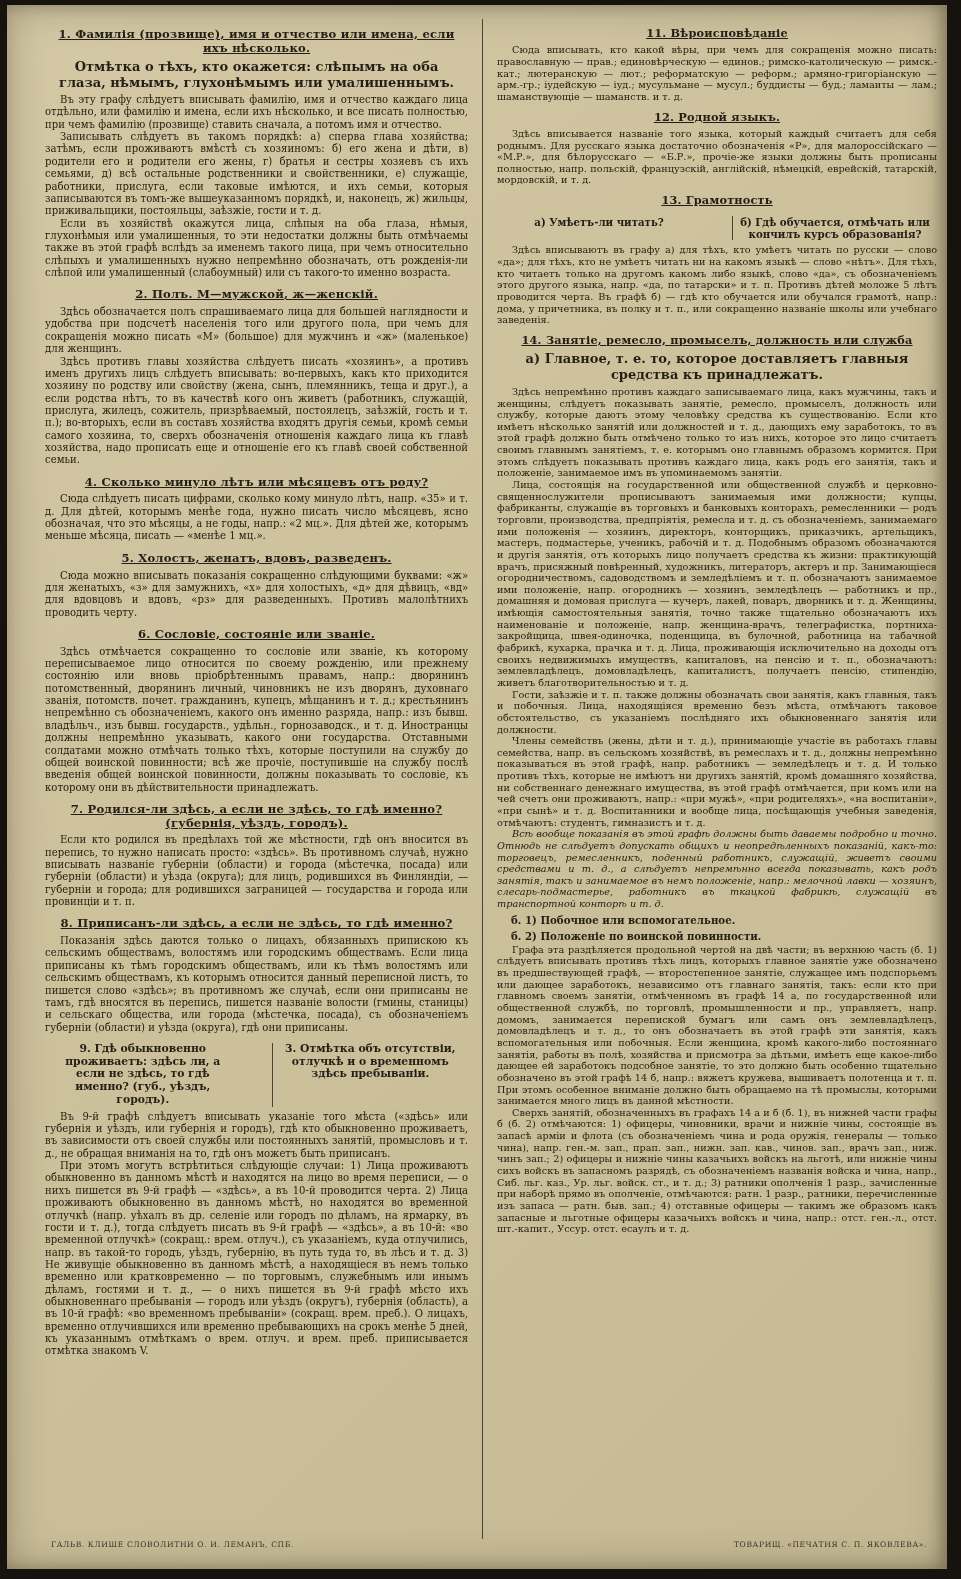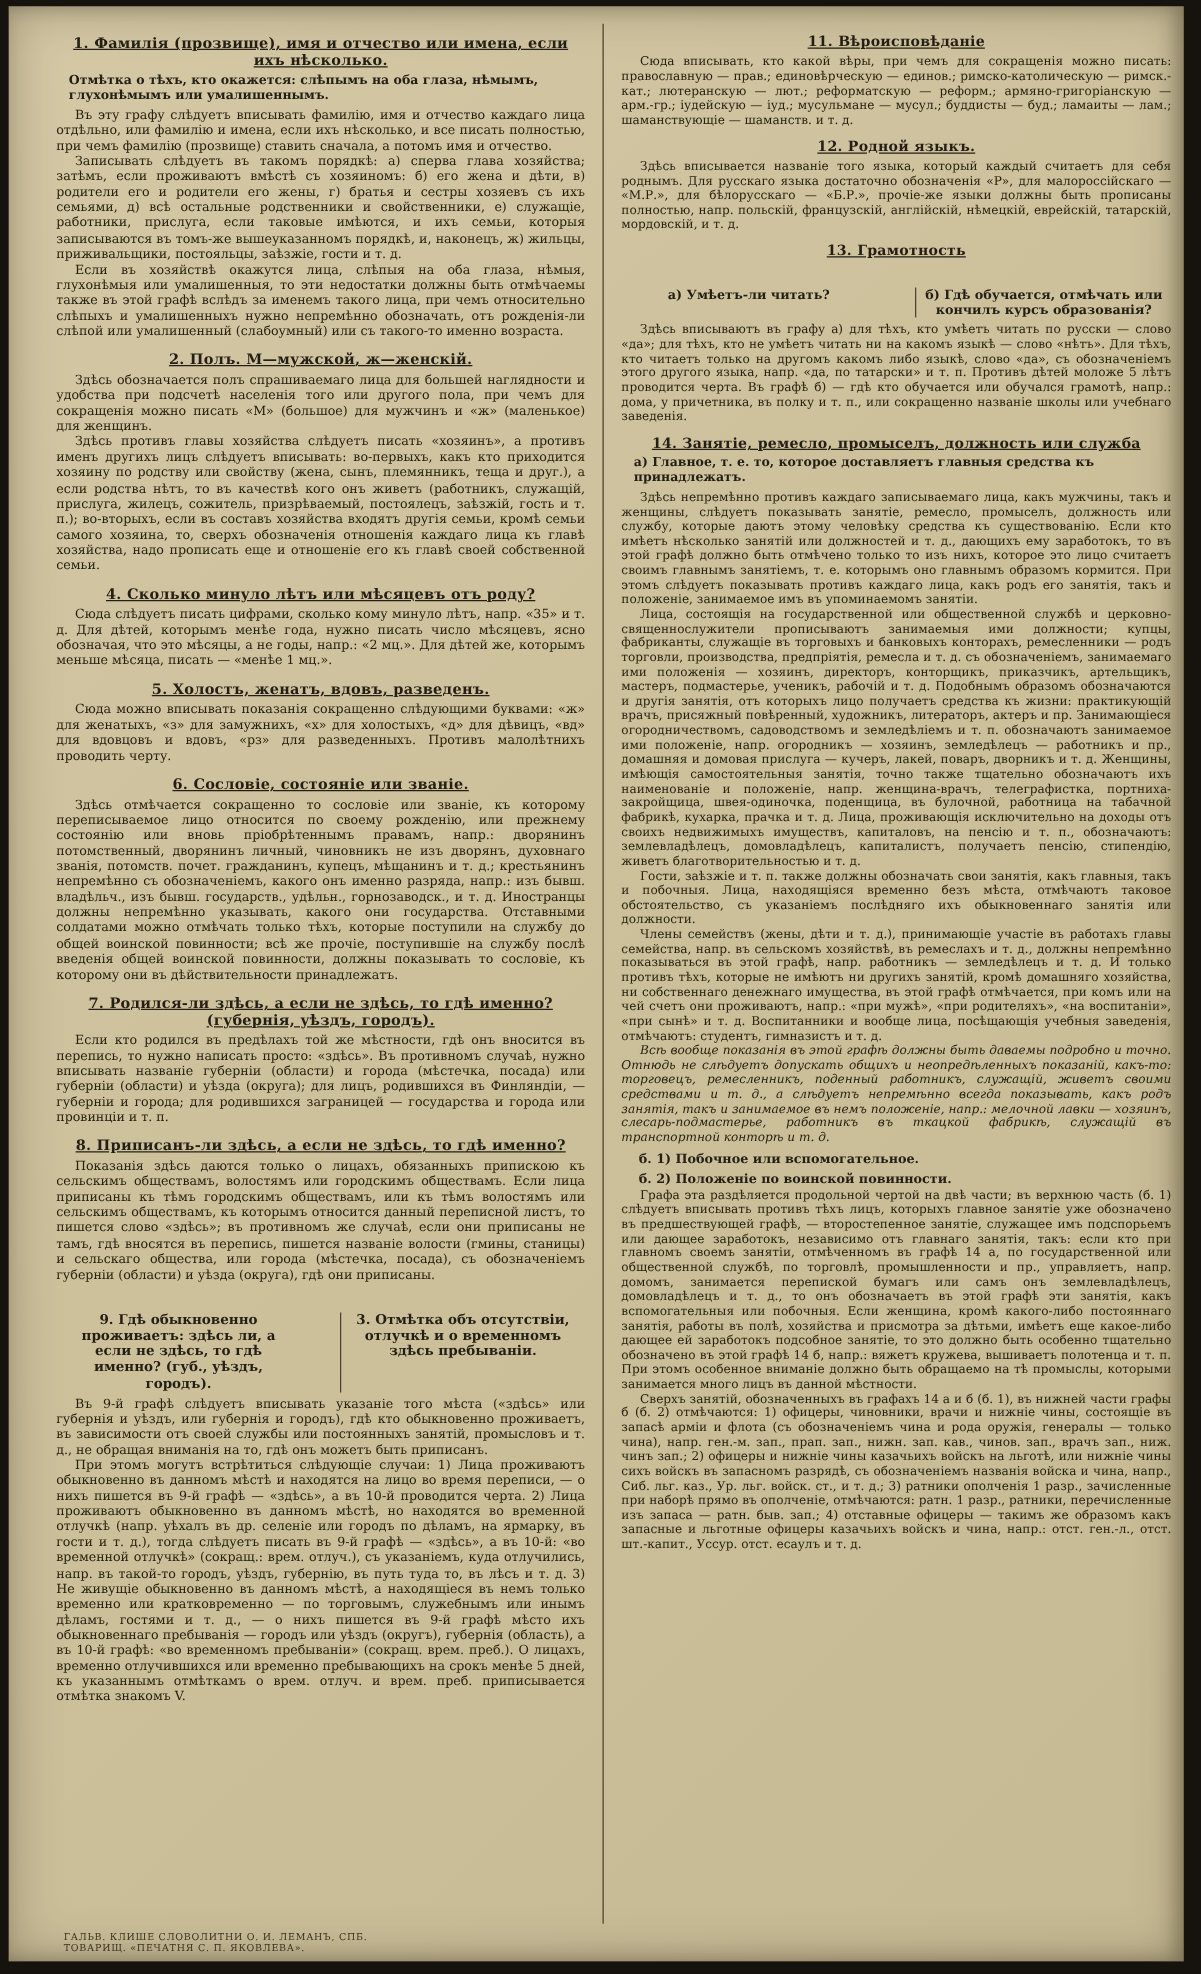--- a/index.html
+++ b/index.html
@@ -25,51 +25,51 @@
   }
   .col { box-sizing:border-box; overflow:hidden; }
   .col-left  { width:49%; padding-right:14px; }
   .col-right { width:51%; padding-left:14px; border-left:1px solid #4a4232; }
 
   .header {
     font-size:11.6px; font-weight:700; text-align:center;
     margin:9px 4px 4px; line-height:1.18; letter-spacing:.2px;text-decoration:underline;
   }
   .subheader {
-    font-size:10px; font-weight:700; text-align:left;
+    font-size:13px; font-weight:700; text-align:center;
     margin:3px 10px 4px; line-height:1.18;
   }
   .subheader-left {
     font-size:10.2px; font-weight:700; text-align:left;
     text-indent:14px; margin:4px 0 2px; line-height:1.18;
   }
   .para {
     font-size:10.1px; line-height:1.225; text-align:justify;
     text-indent:15px; margin:0; color:#26200f;
   }
   .para-italic {
     font-size:10.1px; line-height:1.225; text-align:justify;
     text-indent:15px; margin:0; font-style:italic; color:#26200f;
   }
   .col-right .para, .col-right .para-italic { font-size:9.7px; line-height:1.2; }
   .col-right .header { font-size:11.3px; margin-top:8px; }
 
-  .dualheader { display:flex; margin:23px 0 4px; align-items:stretch;gap:31px; }
+  .dualheader { display:flex; margin:9px 0 4px; align-items:stretch;gap:31px; }
   .dualcell {
     flex:1; font-weight:700; text-align:center;
     font-size:10.8px; line-height:1.18; padding:0 7px; box-sizing:border-box;
   }
   .dualcell + .dualcell { border-left:1px solid #4a4232; }
   .col-right .dualcell { font-size:10.2px; }
 
   .footer {
-    position:absolute; left:0; right:0; bottom:6px;
+    position:absolute; left:0; right:0; bottom:20px;
     display:flex; justify-content:space-between;
     padding:0 20px 0 44px;
-    font-size:7.6px; letter-spacing:.6px; color:#3c3524;flex-direction:column;
+    font-size:7.6px; letter-spacing:.6px; color:#3c3524;
   }
 </style>
 </head>
 <body>
 
 <div class="paper">
   <div class="content">
     <div class="col col-left">
         <div class="header">1. Фамилія (прозвище), имя и отчество или имена, если ихъ нѣсколько.</div>
         <div class="subheader">Отмѣтка о тѣхъ, кто окажется: слѣпымъ на оба глаза, нѣмымъ, глухонѣмымъ или умалишеннымъ.</div>

